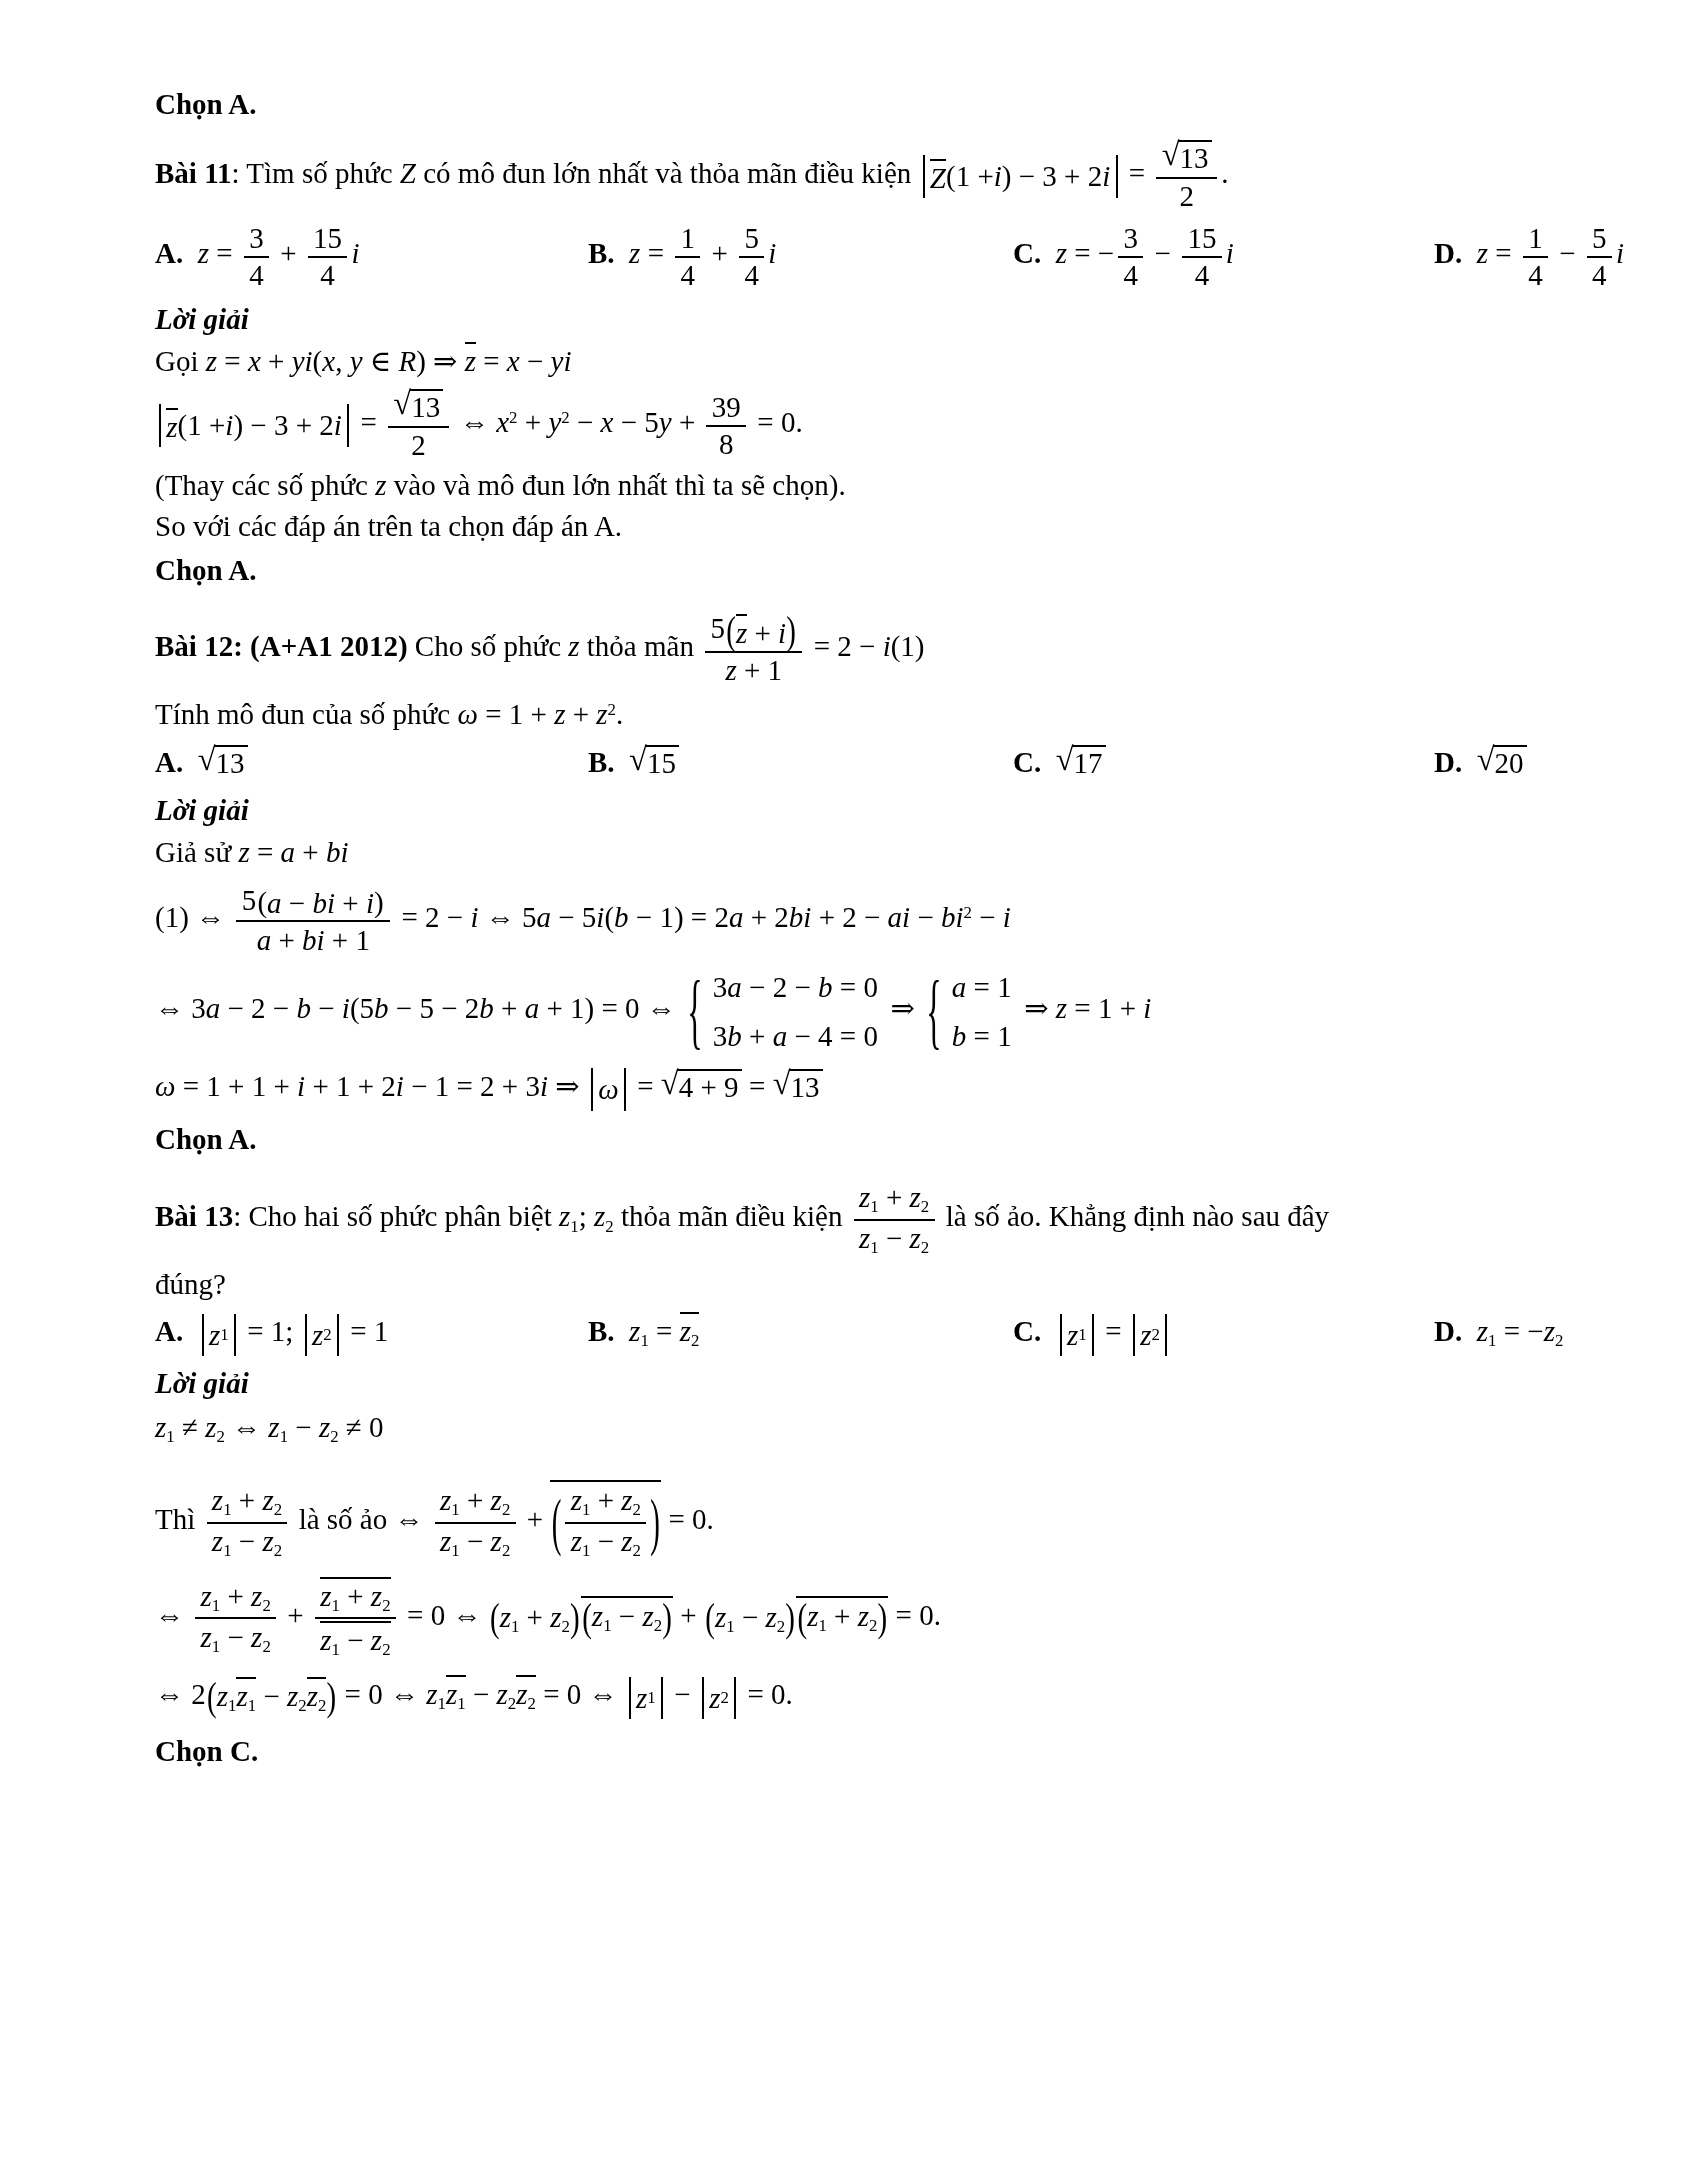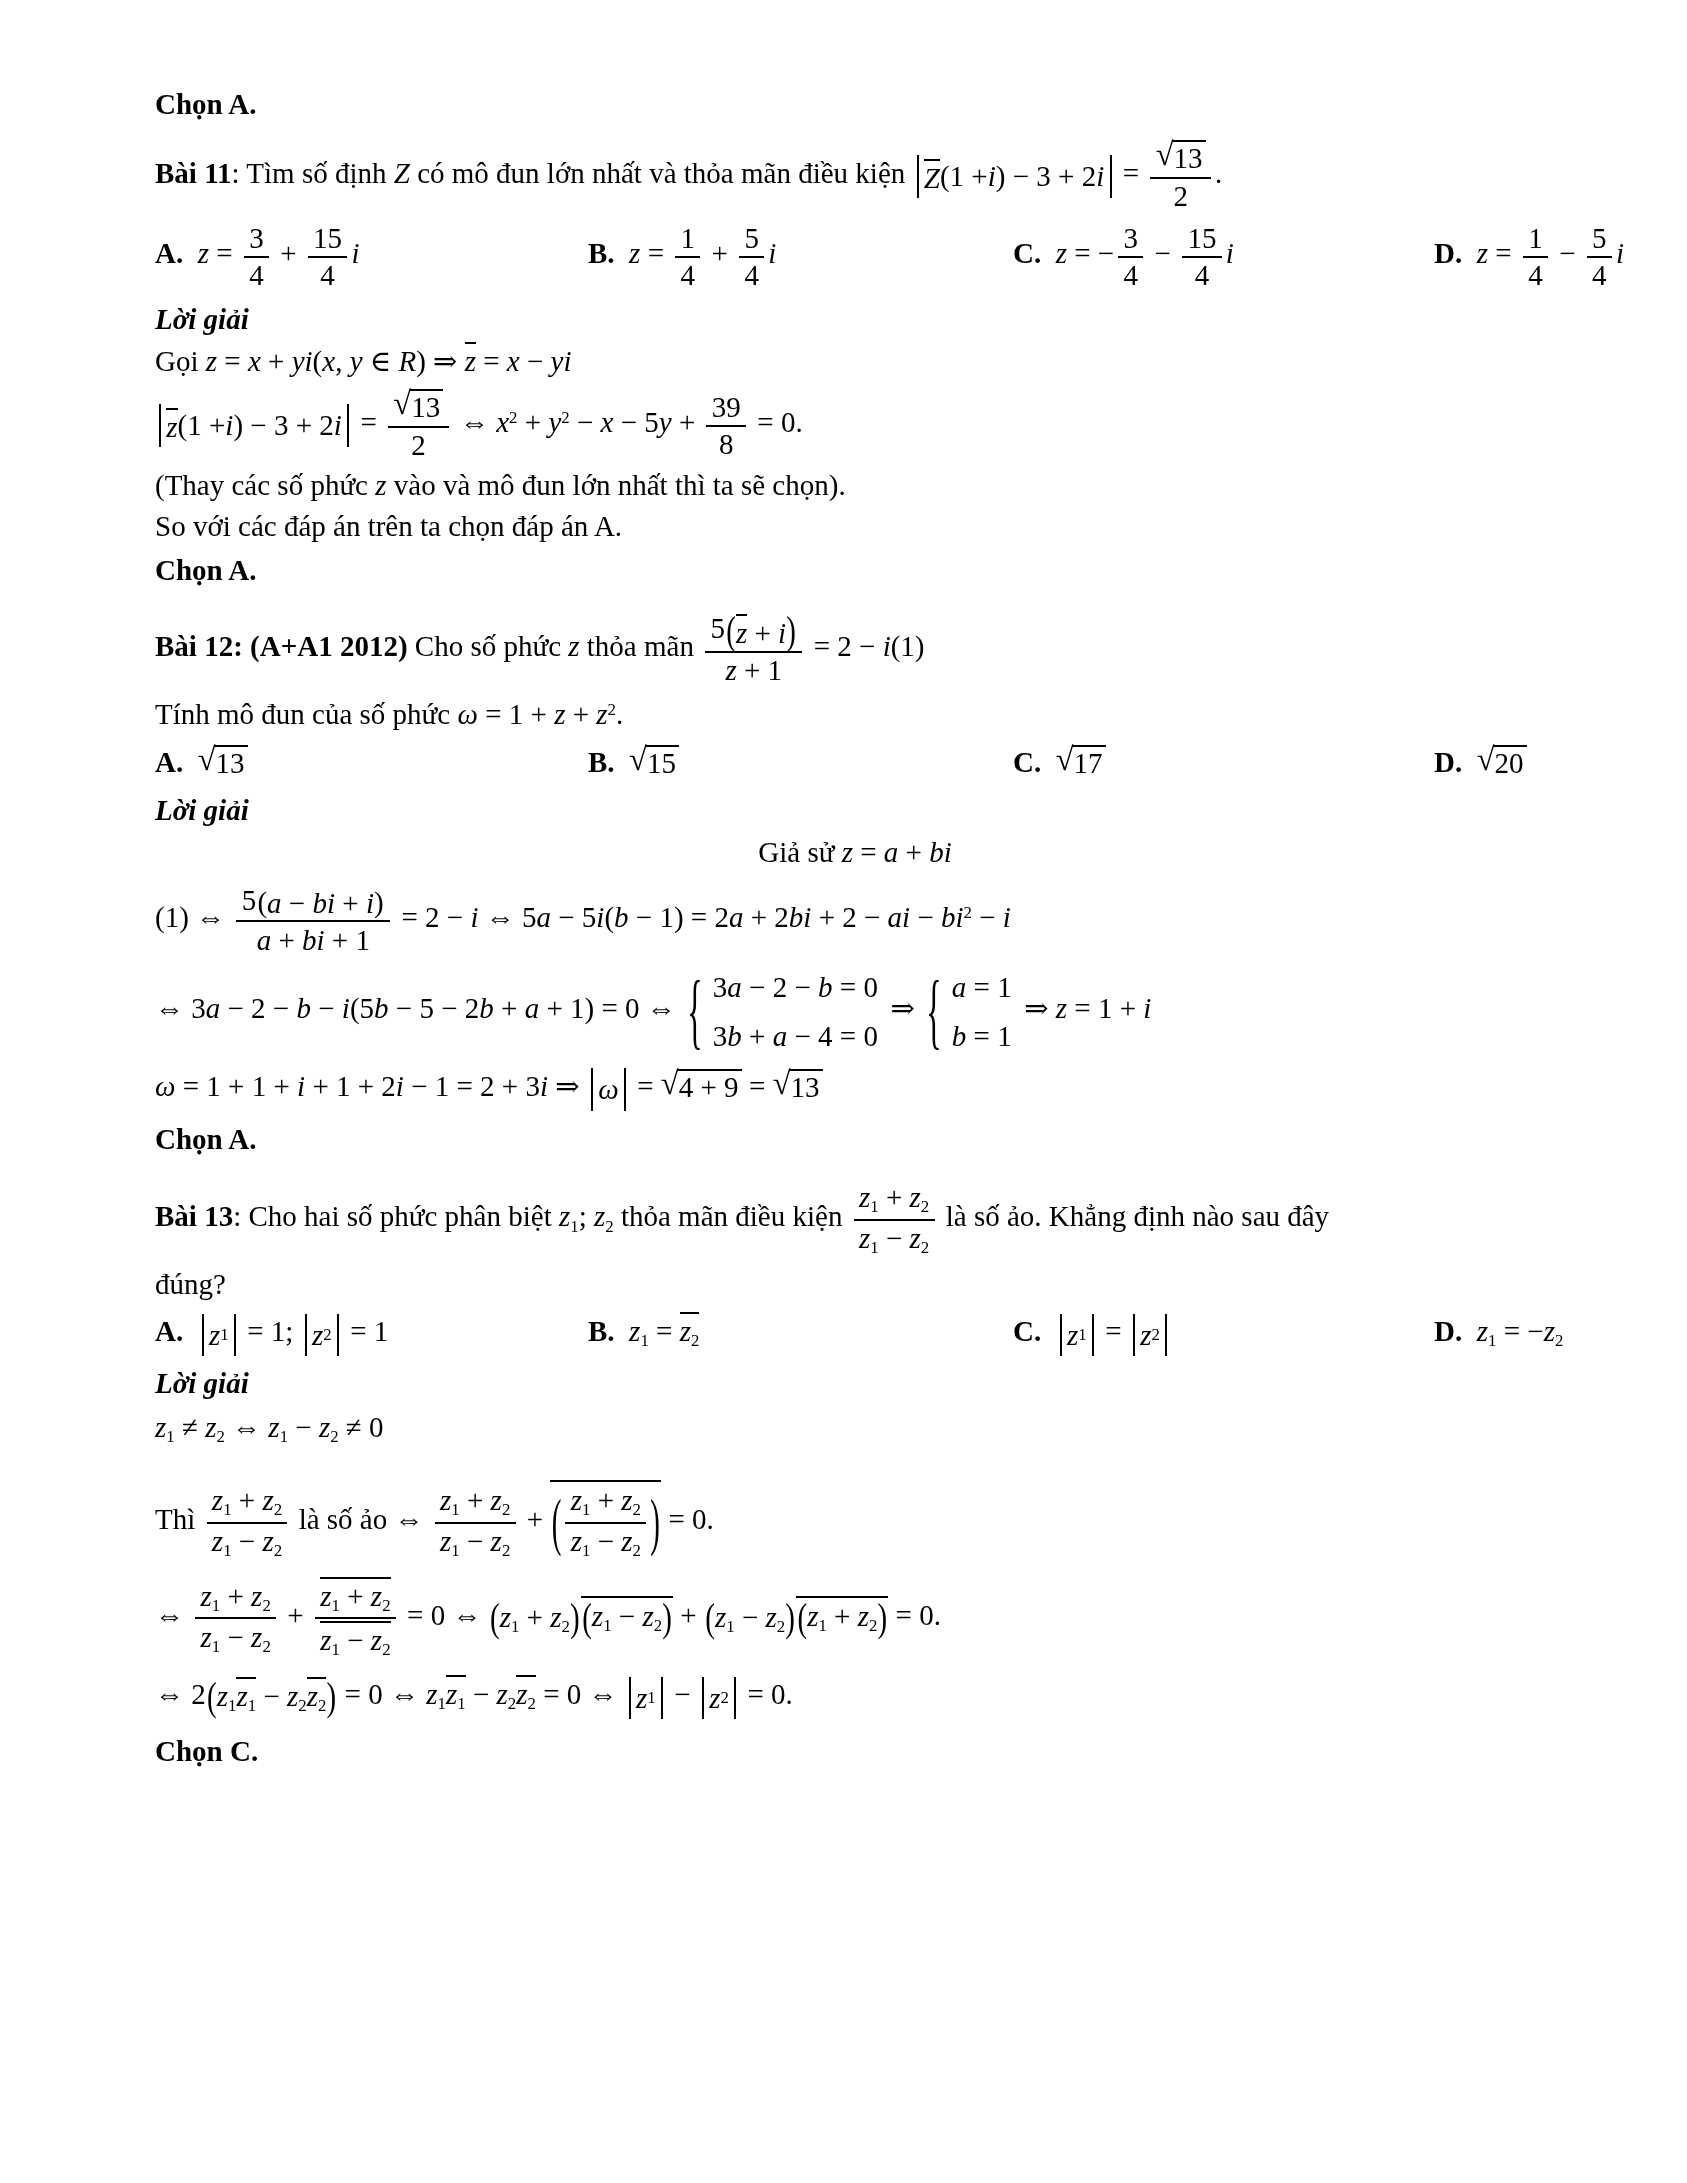--- a/index.html
+++ b/index.html
@@ -35,21 +35,21 @@
   .mcases { display: inline-flex; align-items: center; vertical-align: middle; margin: 0 5.3px; }
   .mcases > .mcbr { line-height: 1; display: inline-block; transform: scaleY(2.9) scaleX(1.1); margin-right: 10.6px; }
   .mcases > .mcrows { display: inline-flex; flex-direction: column; gap: 10.6px; text-align: left; }
 </style>
 </head>
 <body>
 
 <main class="page">
   <section class="content">
       <div class="line para" style="margin-top: 0px;"><span class="mb">Chọn A.</span></div>
-      <div class="line para" style="margin-top: 17px;"><span class="mb">Bài 11</span><span class="mt">: Tìm số định </span><span class="mv">Z</span><span class="mt"> có mô đun lớn nhất và thỏa mãn điều kiện </span><span class="mabs">
+      <div class="line para" style="margin-top: 17px;"><span class="mb">Bài 11</span><span class="mt">: Tìm số phức </span><span class="mv">Z</span><span class="mt"> có mô đun lớn nhất và thỏa mãn điều kiện </span><span class="mabs">
           <span class="mol"><span class="mv">Z</span></span>
           <span class="mt">(1 + </span>
           <span class="mv">i</span>
           <span class="mt">) − 3 + 2</span>
           <span class="mv">i</span>
         </span><span class="mt"> = </span><span class="mfrac">
           <span class="mnum"><span class="msqrt">
               <span class="mrad">√</span>
               <span class="msqc"><span class="mt">13</span></span>
             </span></span>
@@ -127,21 +127,21 @@
         <div class="answer-cell"><span class="mb">C.</span><span class="mt">&nbsp;&nbsp;</span><span class="msqrt">
             <span class="mrad">√</span>
             <span class="msqc"><span class="mt">17</span></span>
           </span></div>
         <div class="answer-cell"><span class="mb">D.</span><span class="mt">&nbsp;&nbsp;</span><span class="msqrt">
             <span class="mrad">√</span>
             <span class="msqc"><span class="mt">20</span></span>
           </span></div>
       </div>
       <div class="line para" style="margin-top: 9.3px;"><span class="mbi">Lời giải</span></div>
-      <div class="line para" style="margin-top: 4px; text-align: center;"><span class="mt">Giả sử </span><span class="mv">z</span><span class="mt"> = </span><span class="mv">a</span><span class="mt"> + </span><span class="mv">bi</span></div>
+      <div class="line para" style="margin-top: 4px;"><span class="mt">Giả sử </span><span class="mv">z</span><span class="mt"> = </span><span class="mv">a</span><span class="mt"> + </span><span class="mv">bi</span></div>
       <div class="line para" style="margin-top: 12px;"><span class="mt">(1) ⇔ </span><span class="mfrac">
           <span class="mnum"><span class="mt">5</span><span class="mpar">
               <span class="mbr">(</span>
               <span class="mparc"><span class="mv">a</span><span class="mt"> − </span><span class="mv">bi</span><span class="mt"> + </span><span class="mv">i</span></span>
               <span class="mbr">)</span>
             </span></span>
           <span class="mden"><span class="mv">a</span><span class="mt"> + </span><span class="mv">bi</span><span class="mt"> + 1</span></span>
         </span><span class="mt"> = 2 − </span><span class="mv">i</span><span class="mt"> ⇔ 5</span><span class="mv">a</span><span class="mt"> − 5</span><span class="mv">i</span><span class="mt">(</span><span class="mv">b</span><span class="mt"> − 1) = 2</span><span class="mv">a</span><span class="mt"> + 2</span><span class="mv">bi</span><span class="mt"> + 2 − </span><span class="mv">ai</span><span class="mt"> − </span><span class="mv">bi</span><span class="msup">2</span><span class="mt"> − </span><span class="mv">i</span></div>
       <div class="line para" style="margin-top: 12px;"><span class="mt">⇔ 3</span><span class="mv">a</span><span class="mt"> − 2 − </span><span class="mv">b</span><span class="mt"> − </span><span class="mv">i</span><span class="mt">(5</span><span class="mv">b</span><span class="mt"> − 5 − 2</span><span class="mv">b</span><span class="mt"> + </span><span class="mv">a</span><span class="mt"> + 1) = 0 ⇔ </span><span class="mcases">
           <span class="mcbr">{</span>

